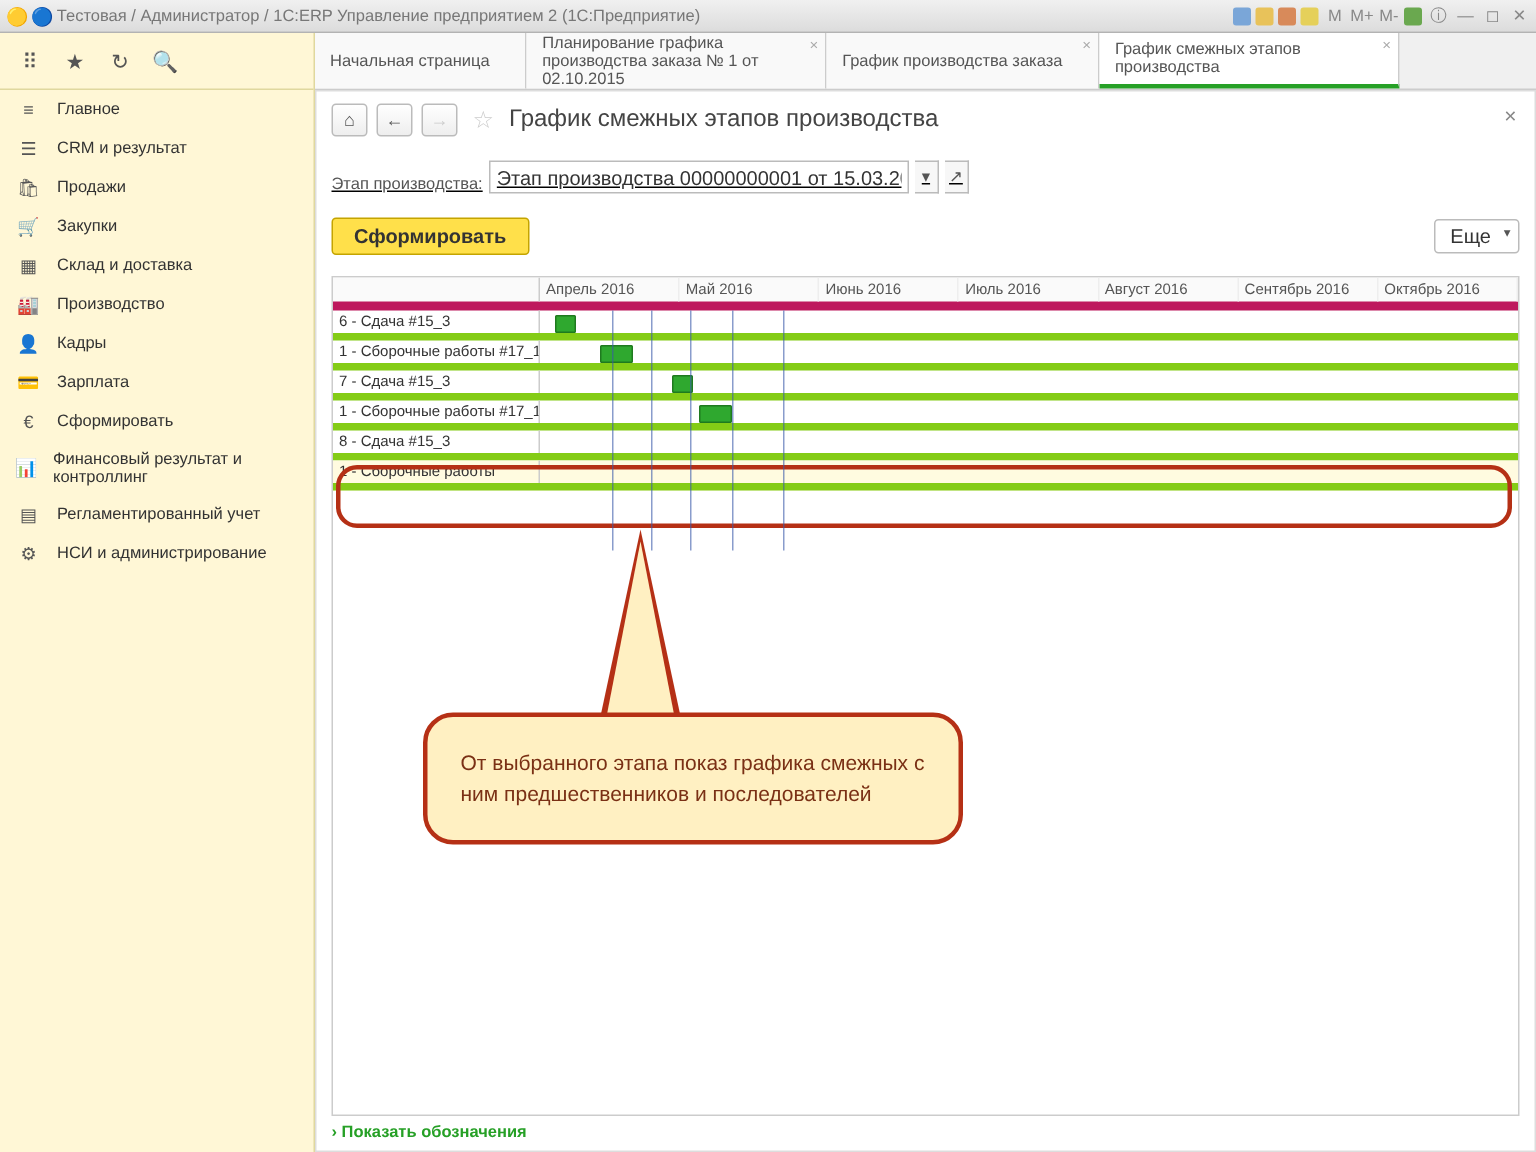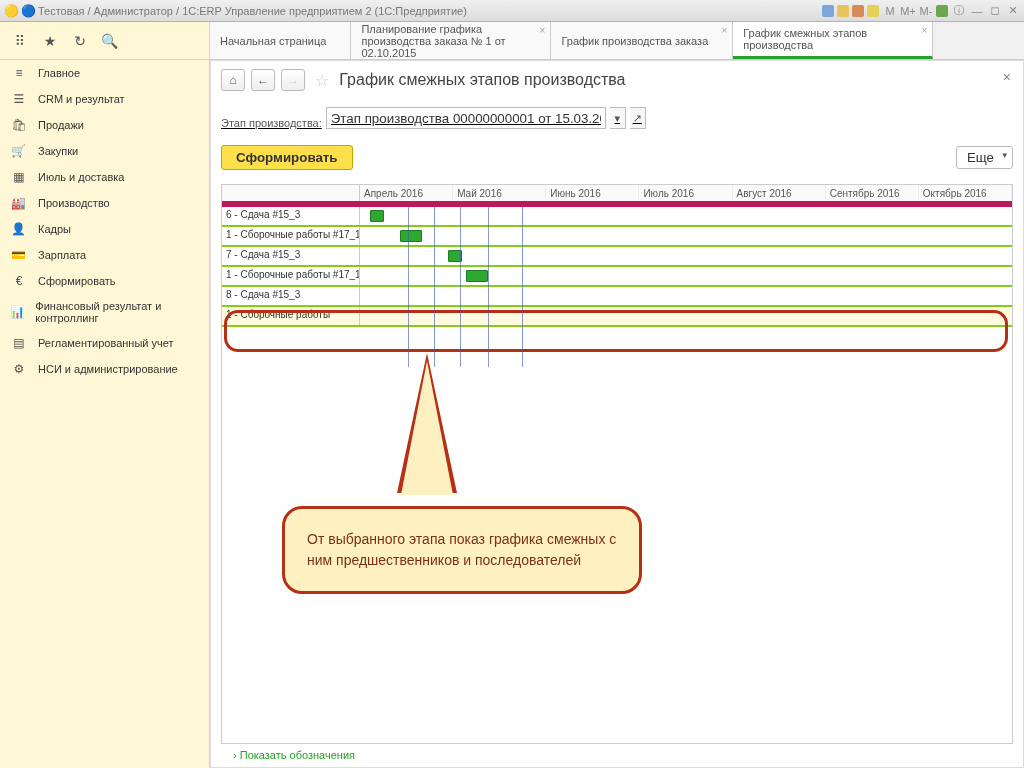--- a/index.html
+++ b/index.html
@@ -33,30 +33,30 @@
 .action-row{ display:flex; align-items:center; justify-content:space-between; margin-bottom:14px;}
 .btn-yellow{ background:#ffe04a; border:1px solid #c4a400; padding:4px 14px; border-radius:3px; font-weight:bold; color:#333; cursor:pointer;}
 .btn-more{ border:1px solid #bbb; background:#fff; padding:3px 18px 3px 10px; border-radius:3px; cursor:pointer; position:relative; color:#333;}
 .btn-more:after{ content:"▾"; position:absolute; right:5px; top:3px; font-size:9px; color:#555;}
 .chart-wrap{ border:1px solid #ccc; height:560px; position:relative; overflow:hidden;}
 .chart-header{ display:flex; height:22px; border-bottom:6px solid #be185d; background:#fafafa;}
 .chart-rowlabel-col{ width:138px; border-right:1px solid #ccc;}
 .chart-months{ flex:1; display:flex;}
 .month{ flex:1; border-right:1px solid #eee; padding:3px 4px; color:#555; font-size:10px;}
 .chart-body{ position:relative;}
-.chart-row{ display:flex; height:20px; border-bottom:2px solid #84cc16; position:relative;}
+.chart-row{ display:flex; height:20px; border-bottom:5px solid #84cc16; position:relative;}
 .rlabel{ width:138px; border-right:1px solid #ccc; padding:2px 4px; font-size:10px; color:#333; white-space:nowrap; overflow:hidden;}
 .rcells{ flex:1; position:relative;}
 .bar{ position:absolute; top:3px; height:12px; background:#2fa82f; border:1px solid #1f7a1f; border-radius:1px;}
 .vline{ position:absolute; top:0; bottom:0; width:1px; background:#3a5aaa; opacity:0.6;}
 .highlight-row{ position:absolute; left:2px; right:4px; height:42px; border:3px solid #b53015; border-radius:14px; pointer-events:none;}
-.callout-box{ position:absolute; width:360px; background:#fff0c2; border:3px solid #b53015; border-radius:20px; padding:20px 22px; font-size:14px; color:#7a3015; line-height:1.5;margin-top:31px;}
+.callout-box{ position:absolute; width:360px; background:#fff0c2; border:3px solid #b53015; border-radius:20px; padding:20px 22px; font-size:14px; color:#7a3015; line-height:1.5;}
 .callout-tail{ position:absolute; width:0; height:0; border-left:30px solid transparent; border-right:30px solid transparent; border-bottom:140px solid #b53015;}
 .callout-tail-inner{ position:absolute; width:0; height:0; border-left:26px solid transparent; border-right:26px solid transparent; border-bottom:134px solid #fff0c2;}
-.legend-link{ position:absolute; bottom:6px; left:22px; color:#26a026; cursor:pointer; font-size:11px;}
+.legend-link{ position:absolute; bottom:6px; left:10px; color:#26a026; cursor:pointer; font-size:11px;font-weight:bold;}
 .legend-link:before{ content:"› "; color:#26a026;}
 </style>
 </head>
 <body>
 
 <div class="titlebar">
   <span class="emoji">🟡</span>
   <span class="emoji">🔵</span>
   <span>Тестовая / Администратор / 1C:ERP Управление предприятием 2  (1С:Предприятие)</span>
   <span class="spacer"></span>
@@ -94,21 +94,21 @@
         <div class="nav-item">
           <span class="nav-ico">🛍</span>
           <span>Продажи</span>
         </div>
         <div class="nav-item">
           <span class="nav-ico">🛒</span>
           <span>Закупки</span>
         </div>
         <div class="nav-item">
           <span class="nav-ico">▦</span>
-          <span>Июль и доставка</span>
+          <span>Склад и доставка</span>
         </div>
         <div class="nav-item">
           <span class="nav-ico">🏭</span>
           <span>Производство</span>
         </div>
         <div class="nav-item">
           <span class="nav-ico">👤</span>
           <span>Кадры</span>
         </div>
         <div class="nav-item">

